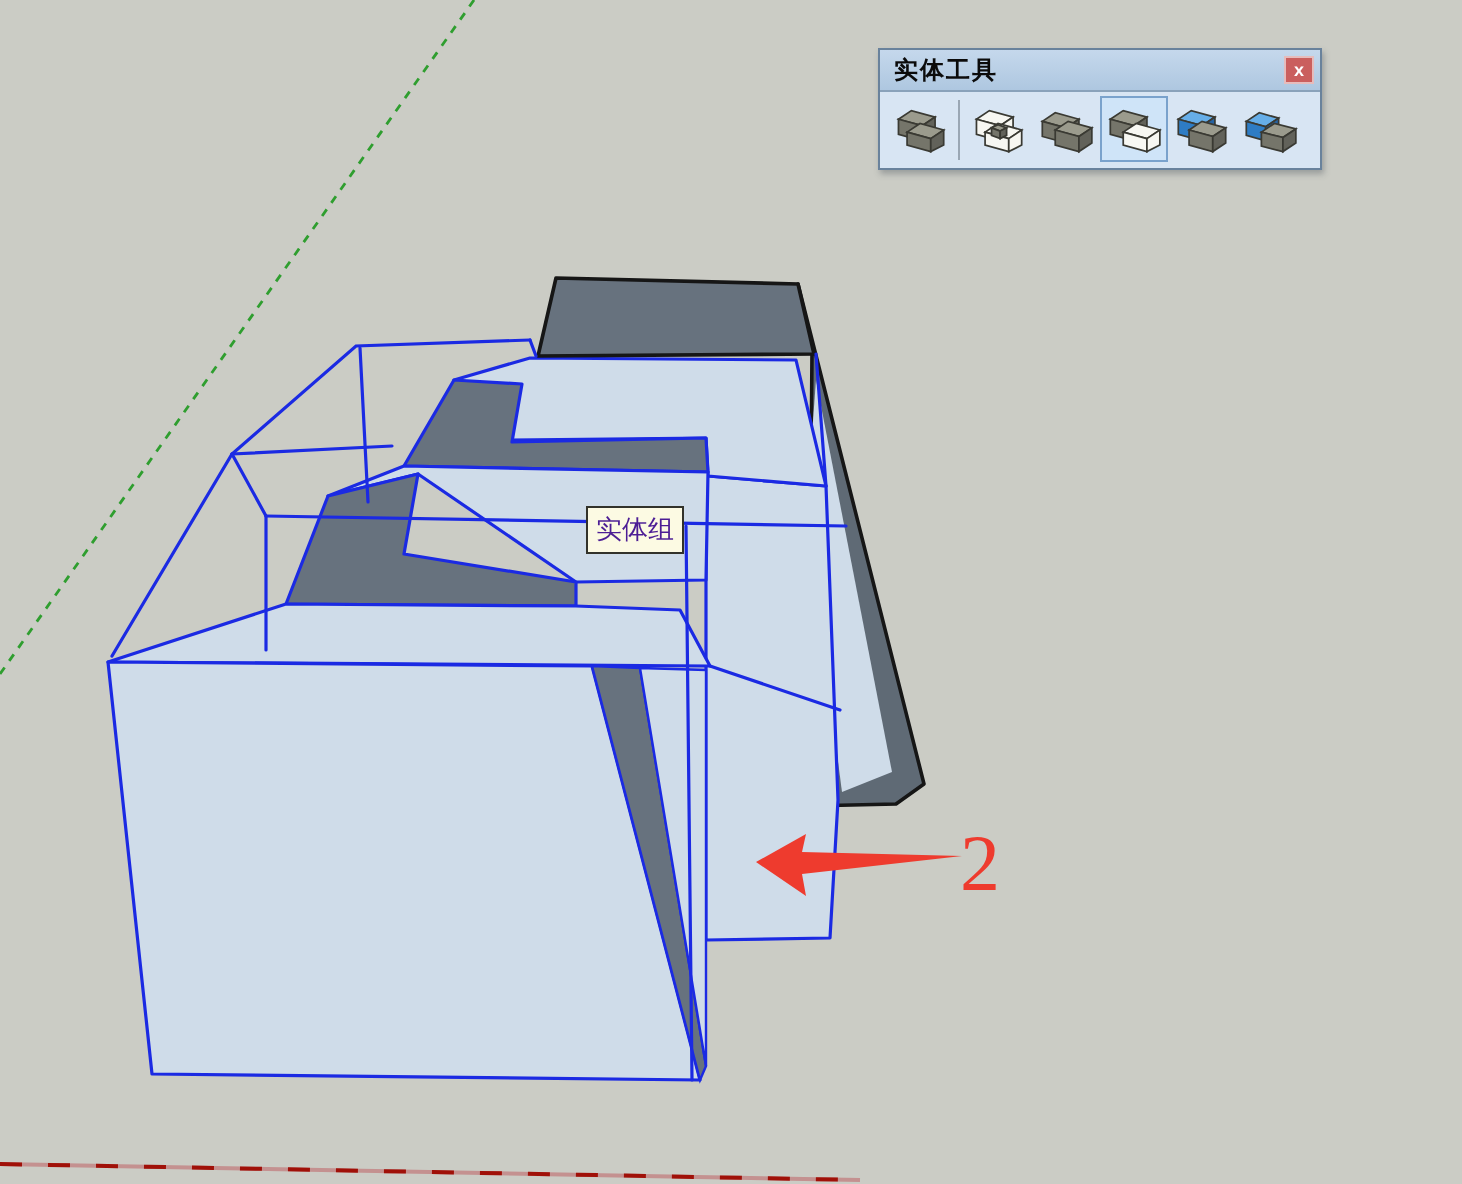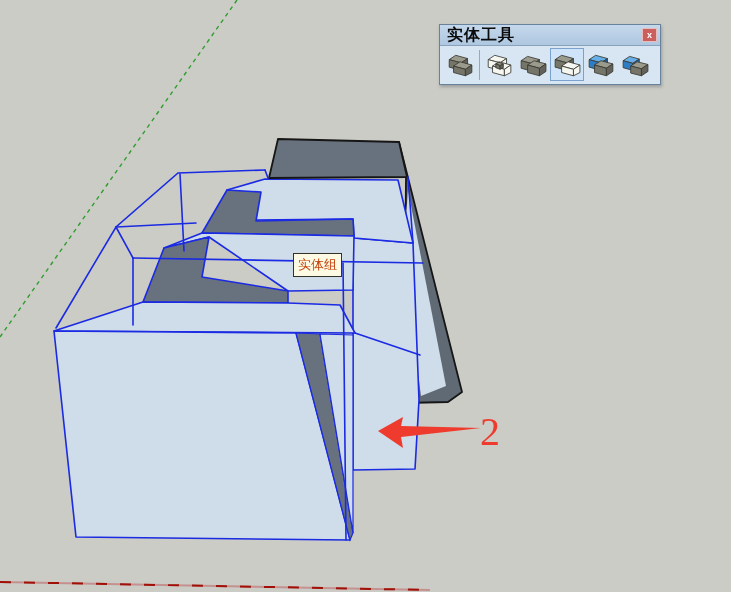--- a/index.html
+++ b/index.html
@@ -19,39 +19,39 @@
   svg.scene{position:absolute;left:0;top:0;}
   .fl{fill:var(--face-light);} .fd{fill:var(--face-dark);} .fds{fill:var(--face-dark-side);}
   .eb{stroke:var(--edge-blue);stroke-width:1.6;stroke-linejoin:round;stroke-linecap:round;}
   .ek{stroke:var(--edge-black);stroke-width:1.8;stroke-linejoin:round;}
   .wire{stroke:var(--edge-blue);stroke-width:1.6;stroke-linecap:round;fill:none;}
   
   .toolbar{position:absolute;left:439px;top:24px;width:222px;border:1px solid var(--tb-border);
     background:var(--tb-body);box-shadow:1px 2px 3px rgba(60,70,80,.35);}
   .titlebar{height:21px;display:flex;align-items:center;padding:0 3px 0 7px;
     background:linear-gradient(var(--tb-title1),var(--tb-title2));border-bottom:1px solid #8aa2ba;}
-  .tb-title{flex:1;font-size:16px;font-weight:bold;color:#0b0b0b;letter-spacing:1px;}
+  .tb-title{flex:1;font-size:12px;font-weight:bold;color:#0b0b0b;letter-spacing:1px;}
   .close-btn{width:15px;height:14px;background:var(--close-bg);border:1px solid #e6bcbc;
     color:#fff;font-size:9px;font-weight:bold;line-height:12px;text-align:center;cursor:pointer;}
   .tb-body{display:flex;align-items:center;height:38px;padding:2px 2px 3px 3px;}
   .tool-btn{width:34px;height:33px;display:flex;align-items:center;justify-content:center;
     border:1px solid transparent;}
   .tool-btn.selected{background:var(--tb-sel-bg);border:1px solid var(--tb-sel-border);}
   .tb-sep{width:1px;height:30px;background:#9aa7b4;margin:0 2px;}
   .i-gt{fill:var(--icon-gray-top);stroke:var(--icon-stroke);stroke-width:.8;}
   .i-gf{fill:var(--icon-gray-front);stroke:var(--icon-stroke);stroke-width:.8;}
   .i-gs{fill:var(--icon-gray-side);stroke:var(--icon-stroke);stroke-width:.8;}
   .i-bt{fill:var(--icon-blue-top);stroke:var(--icon-stroke);stroke-width:.8;}
   .i-bf{fill:var(--icon-blue-front);stroke:var(--icon-stroke);stroke-width:.8;}
   .i-bs{fill:var(--icon-blue-side);stroke:var(--icon-stroke);stroke-width:.8;}
   .i-w{fill:var(--icon-wire);stroke:var(--icon-stroke);stroke-width:.8;}
   
   .tooltip{position:absolute;left:293px;top:253px;width:49px;height:24px;
     background:var(--tooltip-bg);border:1px solid var(--tooltip-border);
-    font-size:13px;color:#c2410c;display:flex;align-items:center;justify-content:center;}
+    font-size:13px;color:#4c1d95;display:flex;align-items:center;justify-content:center;}
   .annot-2{font-family:"Liberation Serif", serif;font-size:40px;fill:var(--arrow-red);}
 </style>
 </head>
 <body>
 
 <div class="stage">
 
   <svg class="scene" width="731" height="592" viewBox="0 0 731 592">
 
     <g>

